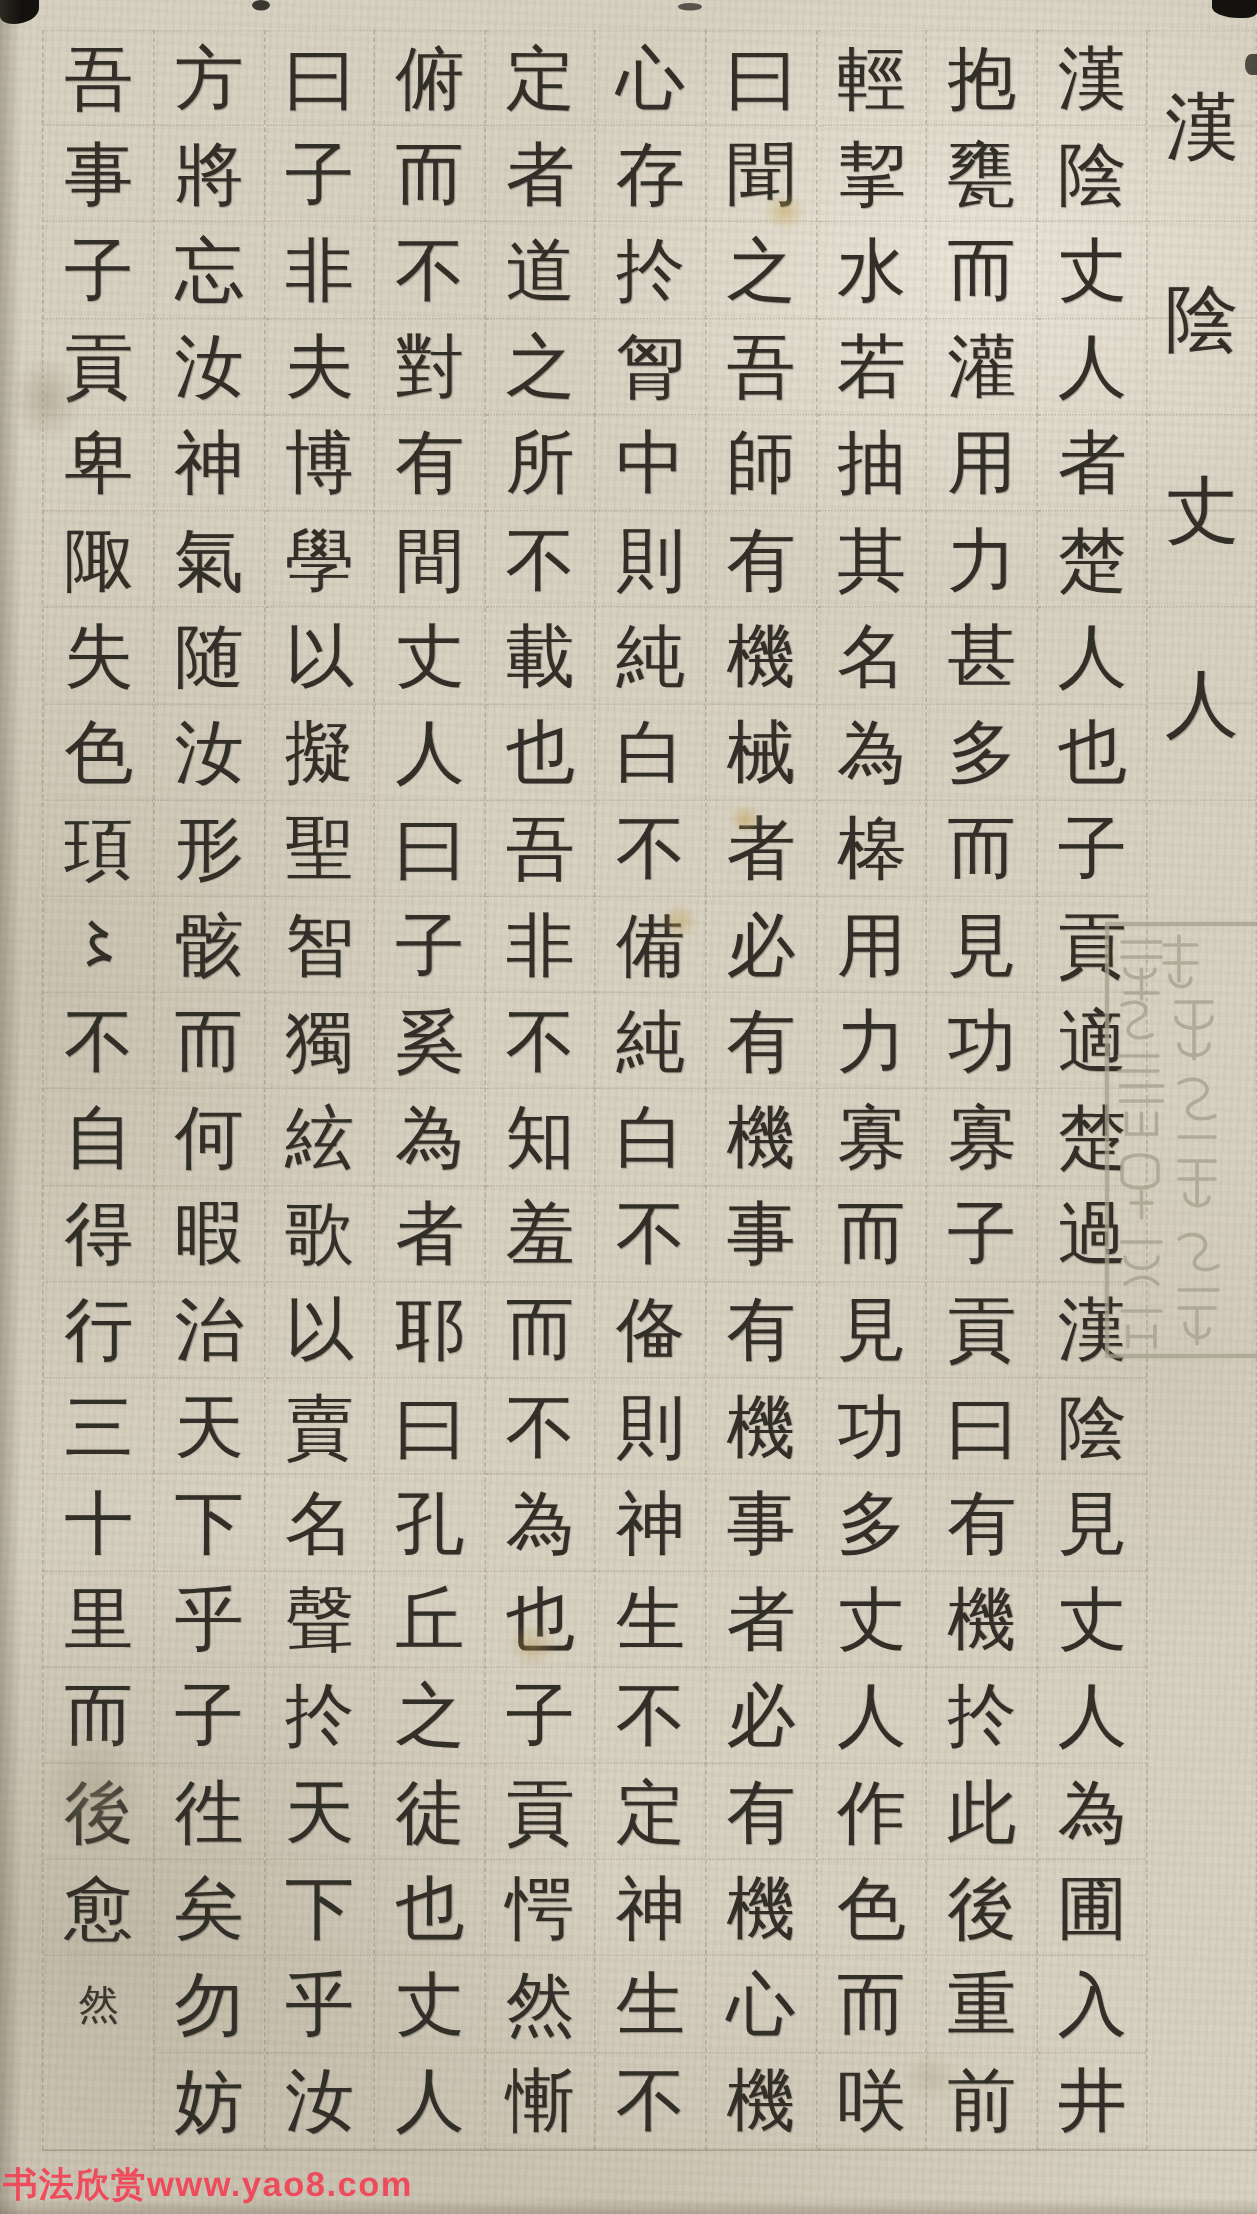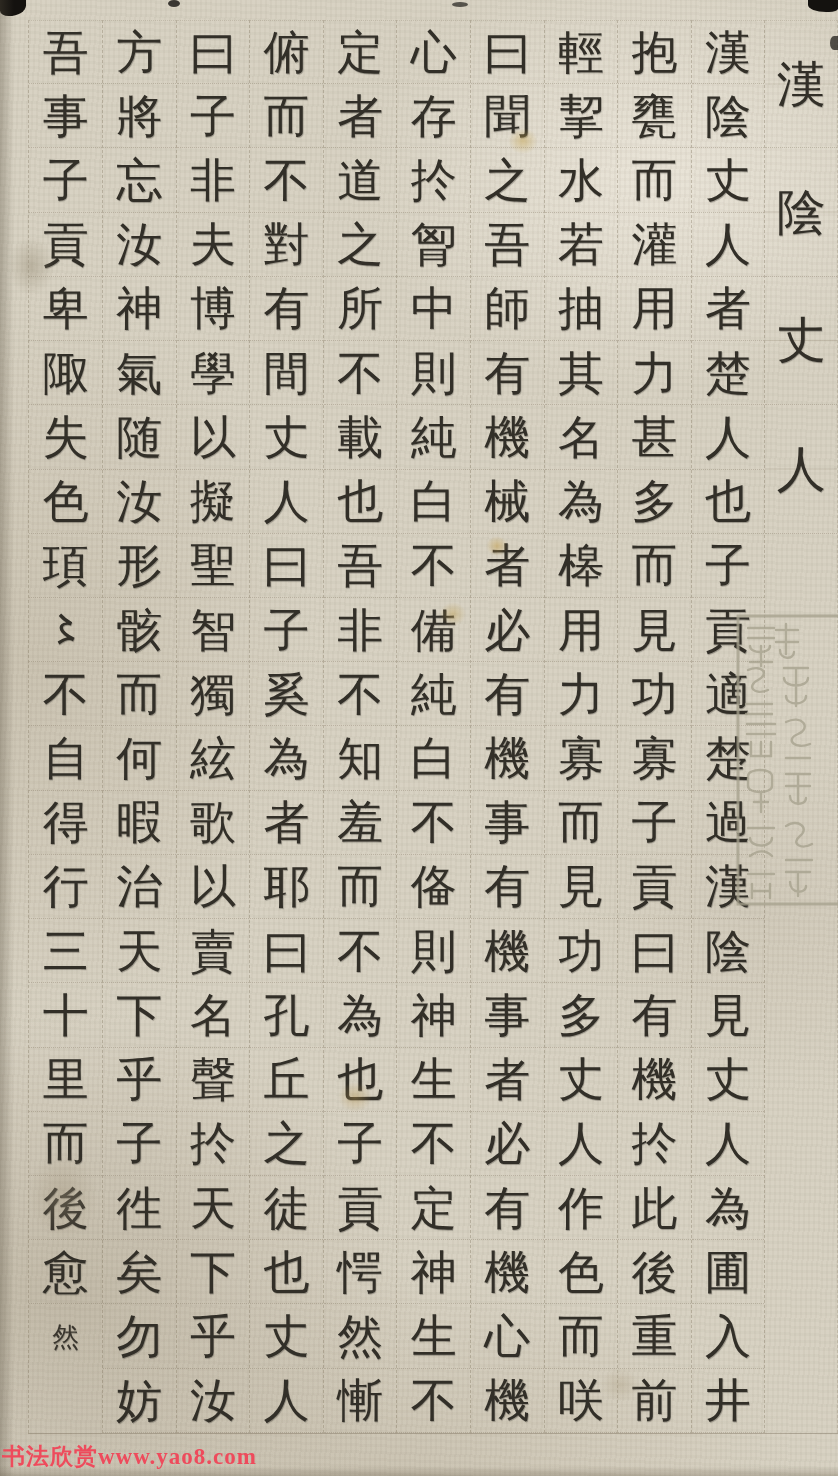--- a/index.html
+++ b/index.html
@@ -54,21 +54,21 @@
     border-bottom: none; justify-content: center;
   }
   
   .seal {
     position: absolute; left: 734px; top: 612px; width: 104px; height: 296px;
     opacity: 0.9; pointer-events: none;
   }
   
   .watermark {
     position: absolute; left: 2px; top: 1441px;
-    font-family: Liberation Serif, serif;
+    font-family: Liberation Sans, sans-serif;
     font-size: 23px; font-weight: bold; letter-spacing: 1px;
     color: rgba(238,75,92,0.85);
   }
   
   .stain { position: absolute; border-radius: 50%; pointer-events: none; }
   .s1 { left: 508px; top: 128px; width: 30px; height: 26px; background: radial-gradient(closest-side, rgba(198,166,85,0.5), rgba(198,166,85,0)); }
   .s2 { left: 486px; top: 536px; width: 22px; height: 20px; background: radial-gradient(closest-side, rgba(196,160,80,0.55), rgba(196,160,80,0)); }
   .s3 { left: 440px; top: 602px; width: 26px; height: 24px; background: radial-gradient(closest-side, rgba(190,158,82,0.45), rgba(190,158,82,0)); }
   .s4 { left: 338px; top: 1082px; width: 34px; height: 30px; background: radial-gradient(closest-side, rgba(185,150,80,0.4), rgba(185,150,80,0)); }
   .s5 { left: 8px; top: 236px; width: 46px; height: 60px; background: radial-gradient(closest-side, rgba(150,140,118,0.45), rgba(150,140,118,0)); }

